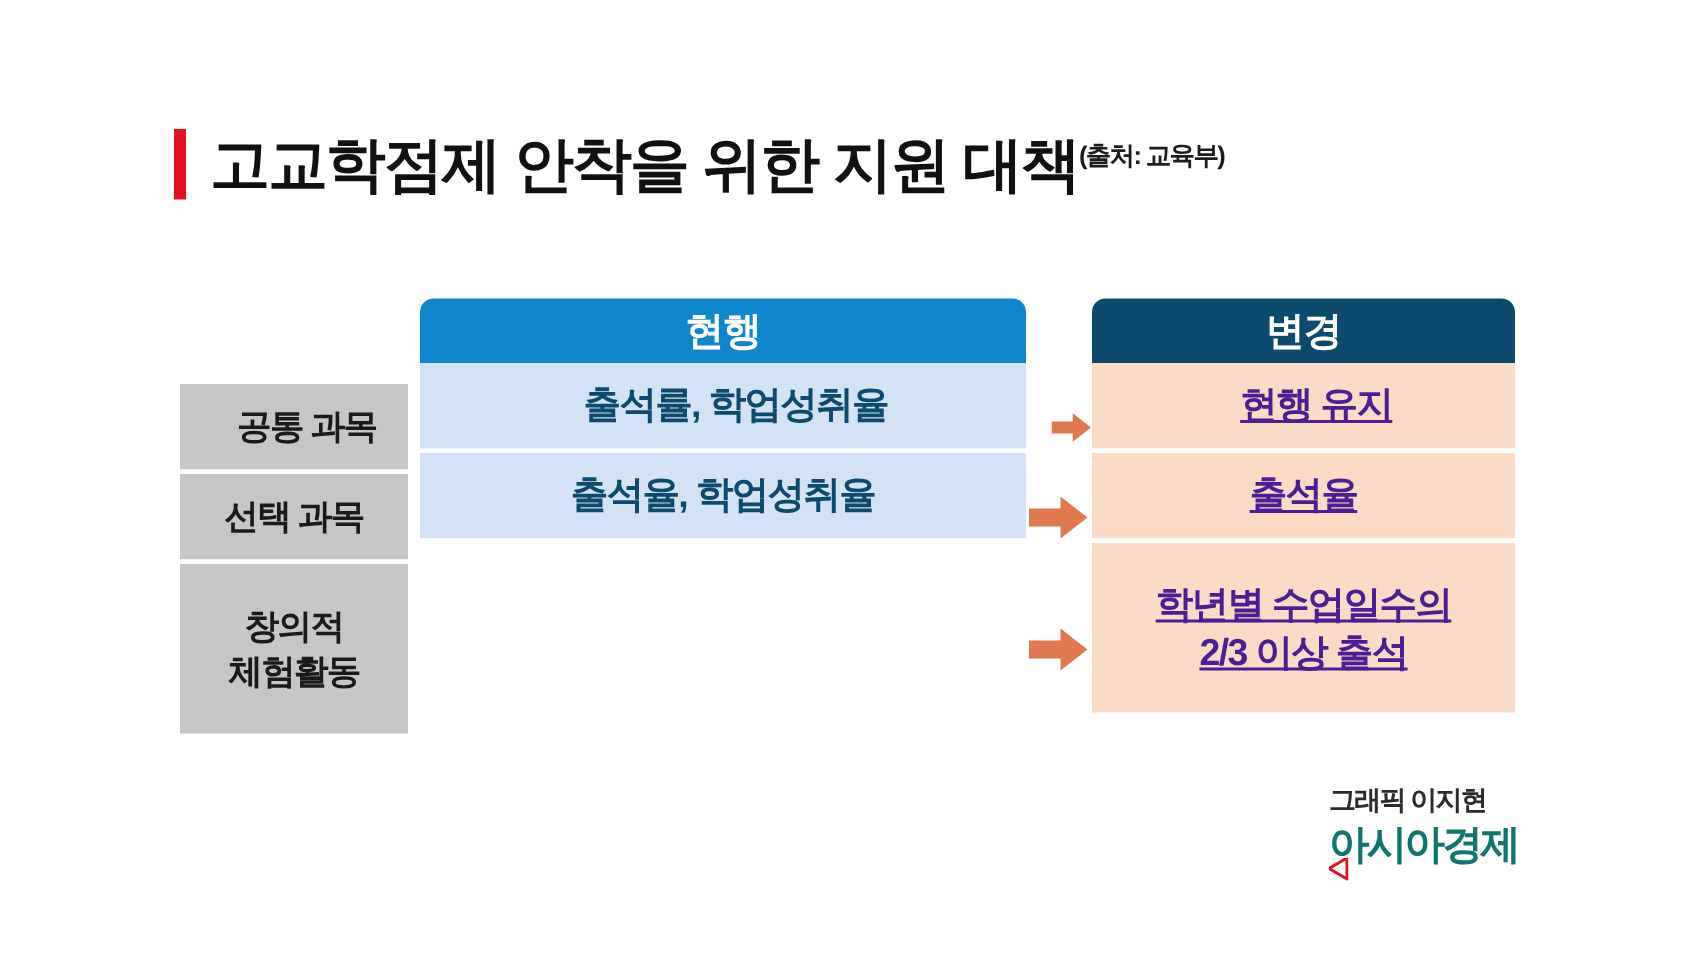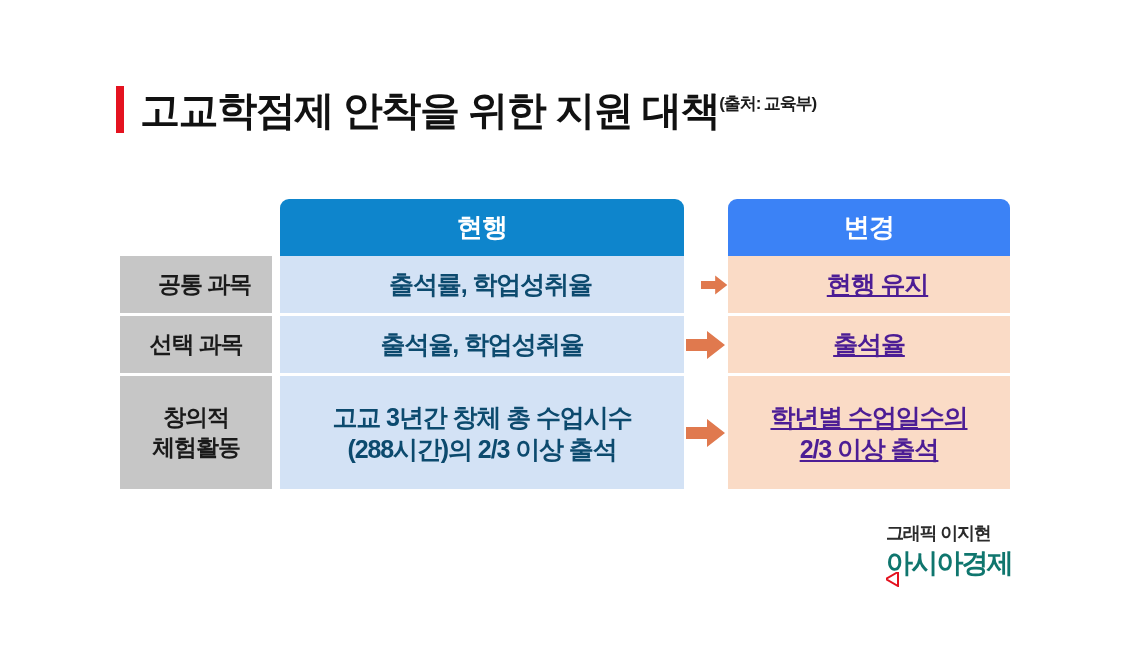--- a/index.html
+++ b/index.html
@@ -73,33 +73,33 @@
   
   .col-label  { left: 0px;   width: 152px; }
   
   .col-current{ left: 160px; width: 404px; }
   
   .col-arrow  { left: 564px; width: 44px; }
   
   .col-changed{ left: 608px; width: 282px; }
 
   .head-cell {
-    height: 57px;
+    height: 43px;
     display: flex;
     align-items: center;
     justify-content: center;
     color: #ffffff;
     font-size: 26px;
     font-weight: 700;
     letter-spacing: -0.8px;
     border-radius: 9px 9px 0 0;
     box-sizing: border-box;
   }
   .head-current { background: #0E85CC; }
-  .head-changed { background: #3b82f6; }
+  .head-changed { background: #0c4a6e; }
   .head-spacer  { height: 57px; background: transparent; }
 
   .body-cell {
     display: flex;
     align-items: center;
     justify-content: center;
     text-align: center;
     box-sizing: border-box;
     letter-spacing: -1.1px;
     line-height: 1.18;
@@ -202,24 +202,20 @@
       <span>체험활동</span>
     </div>
   </div>
 
   <div class="col col-current">
     <div class="head-cell head-current">현행</div>
     <div class="body-cell cell-current r1">출석률, 학업성취율</div>
     <div class="sep"></div>
     <div class="body-cell cell-current r2">출석율, 학업성취율</div>
     <div class="sep"></div>
-    <div class="body-cell cell-current two-line r3">
-      <span>고교 3년간 창체 총 수업시수</span>
-      <span>(288시간)의 2/3 이상 출석</span>
-    </div>
   </div>
 
   <div class="col col-arrow">
     <div class="head-spacer"></div>
     <div class="arrow-slot r1">
       <svg class="arrow-glyph" width="40" height="30" viewBox="0 0 40 30" aria-hidden="true">
         <polygon points="0,9 21,9 21,1 39,15 21,29 21,21 0,21" fill="#E0794E"></polygon>
       </svg>
     </div>
     <div class="sep" style="background:transparent"></div>

